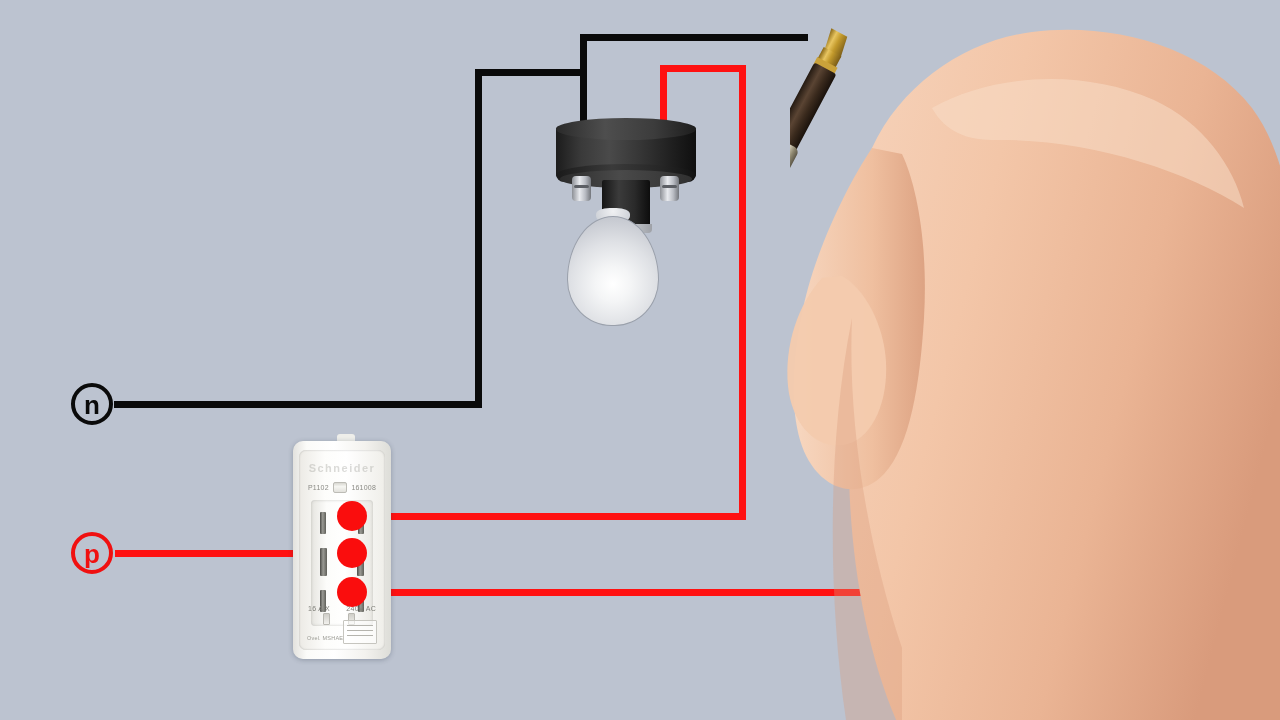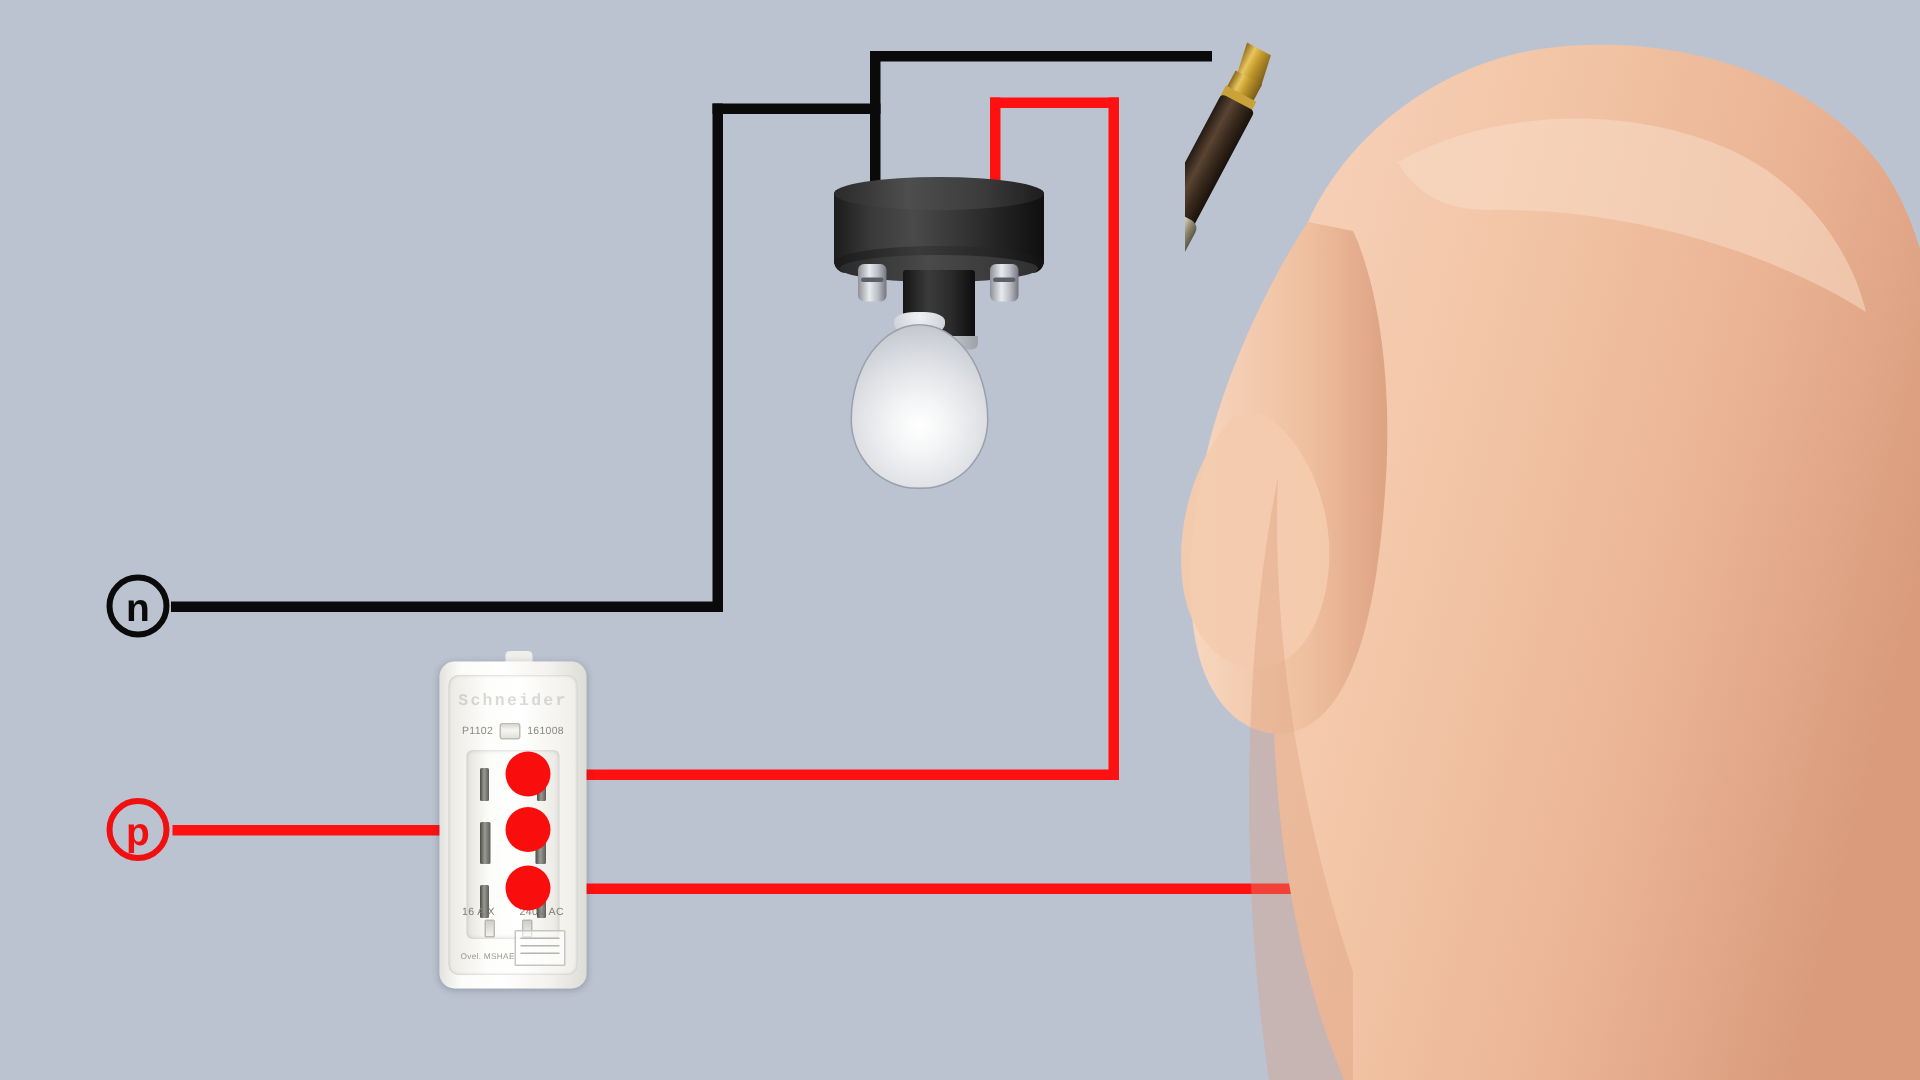--- a/index.html
+++ b/index.html
@@ -132,21 +132,20 @@
     position: absolute; left: 6px; top: 9px; right: 6px; bottom: 9px;
     border-radius: 7px;
     background: linear-gradient(to right,#eceae5,#fdfdfb 30%,#ffffff 55%,#efeee9);
     box-shadow: inset 0 0 2px rgba(120,120,115,.5);
   }
   .brand {
     position: absolute; left: 0; right: 0; top: 12px;
     text-align: center;
     font-size: 11px; letter-spacing: 1.5px; font-weight: 700;
     color: rgba(150,150,145,.34);
-    font-family: Liberation Mono, monospace;
   }
   .codebar {
     position: absolute; left: 9px; right: 9px; top: 30px; height: 14px;
     display: flex; align-items: center; justify-content: space-between;
   }
   .codebar .code {
     font-size: 7px; color: #8a8a84; letter-spacing: .2px;
   }
   .codebar .slot {
     flex: 1; height: 9px; margin: 0 4px;

